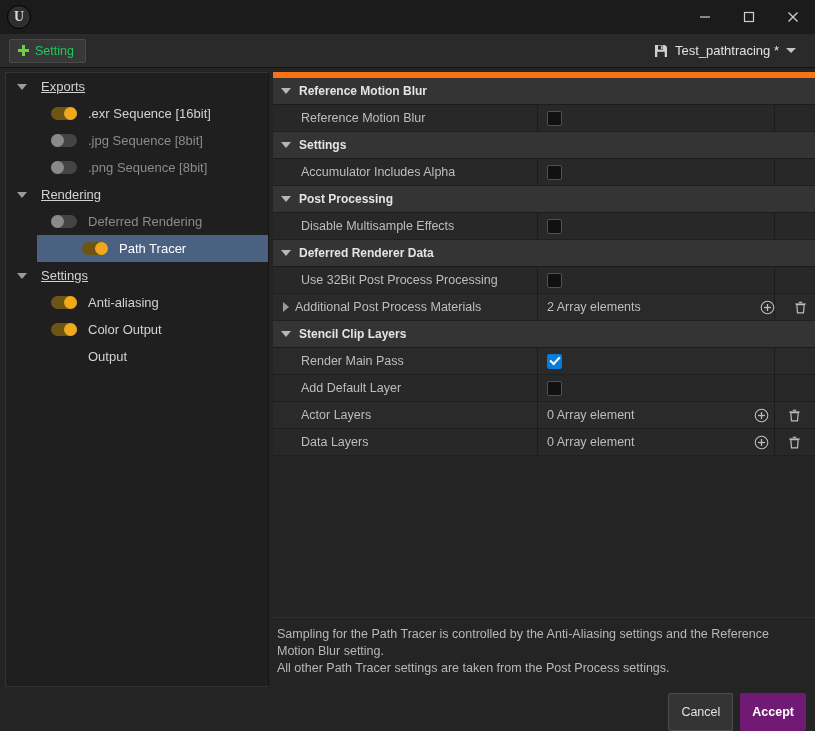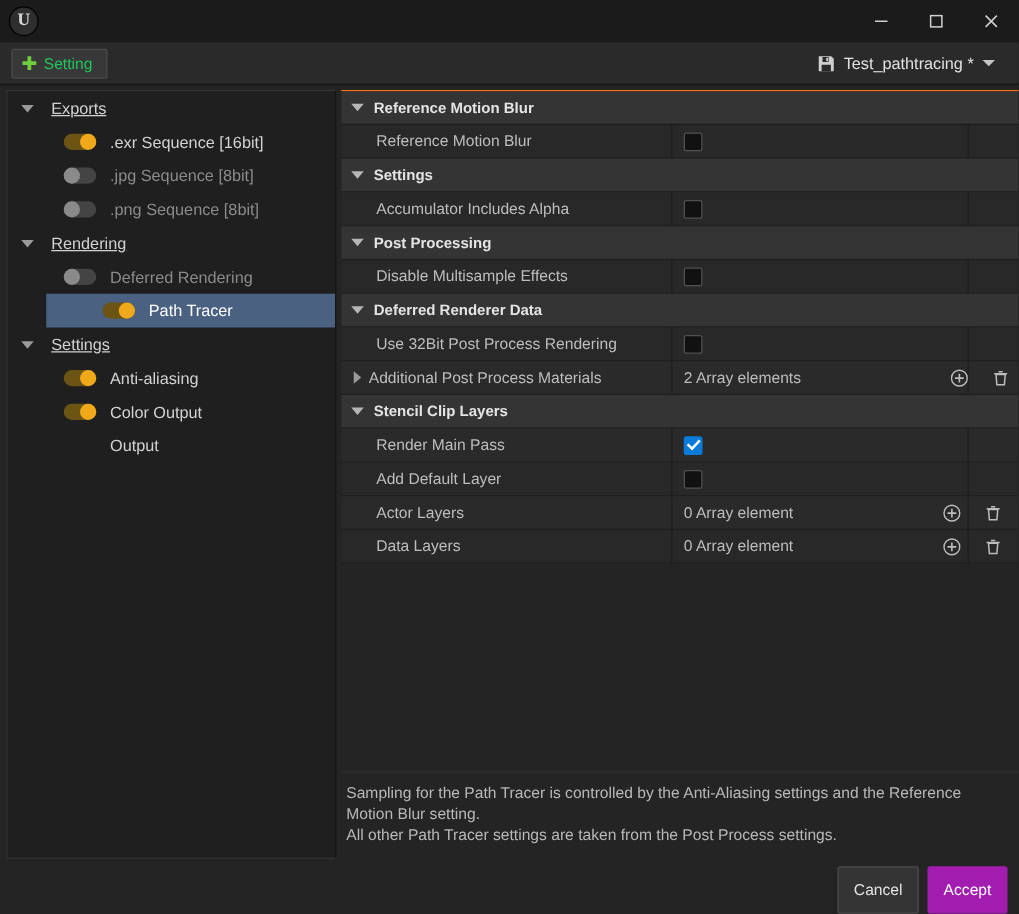--- a/index.html
+++ b/index.html
@@ -170,21 +170,21 @@
     flex: 1 1 auto;
     display: flex;
     flex-direction: column;
     background: #242424;
     margin: 4px 0 8px 4px;
     min-width: 0;
   }
   .prop-list {
     flex: 1 1 auto;
     overflow: hidden;
-    border-top: 1px solid #f97316;
+    border-top: 6px solid #f97316;
     background: #242424;
   }
   .cat-row {
     height: 27px;
     background: #343434;
     border-bottom: 1px solid #1c1c1c;
     display: flex;
     align-items: center;
     padding-left: 8px;
   }
@@ -297,21 +297,21 @@
   }
   .btn {
     height: 38px;
     min-width: 64px;
     border-radius: 2px;
     display: flex; align-items: center; justify-content: center;
     font-size: 12.5px;
     padding: 0 12px;
   }
   .btn.cancel { background: #343434; border: 1px solid #4d4d4d; color: #e2e2e2; }
-  .btn.accept { background: #a21caf; color: #ffffff; font-weight: normal; }
+  .btn.accept { background: #701a75; color: #ffffff; font-weight: bold; }
 </style>
 </head>
 <body>
 
 <div id="app">
 
   <div class="titlebar">
     <div class="ue-logo">
       <span>U</span>
     </div>
@@ -467,21 +467,21 @@
             </span>
             <span class="cell-extra"></span>
           </div>
           <div class="cat-row">
             <span class="tri-down"></span>
             <span class="cat-label">Deferred Renderer Data</span>
           </div>
           <div class="prop-row">
             <span class="cell-name">
               <span class="name-indent"></span>
-              <span class="prop-label">Use 32Bit Post Process Rendering</span>
+              <span class="prop-label">Use 32Bit Post Process Processing</span>
             </span>
             <span class="cell-value">
               <span class="checkbox"></span>
             </span>
             <span class="cell-extra"></span>
           </div>
           <div class="prop-row">
             <span class="cell-name">
               <span class="tri-right"></span>
               <span class="prop-label">Additional Post Process Materials</span>

